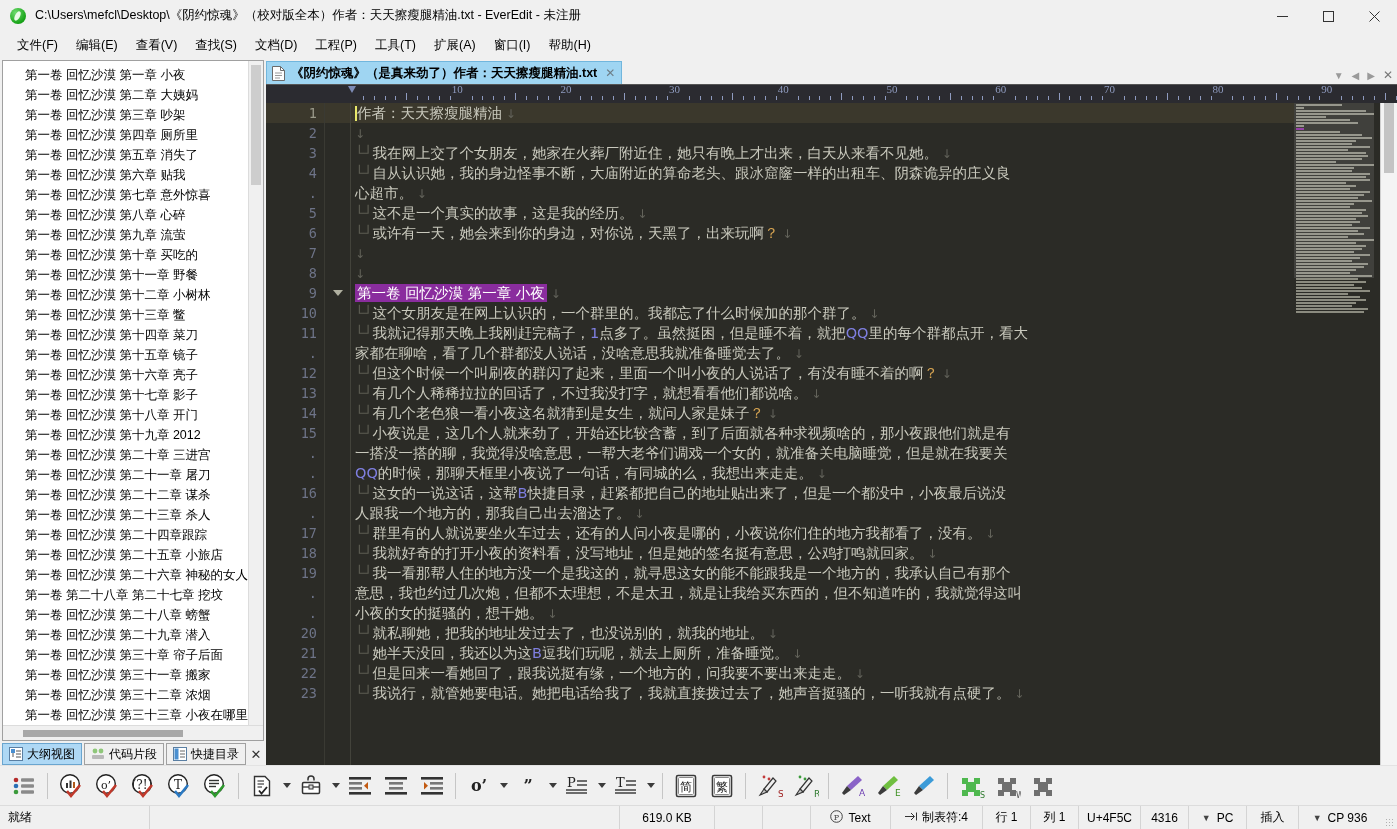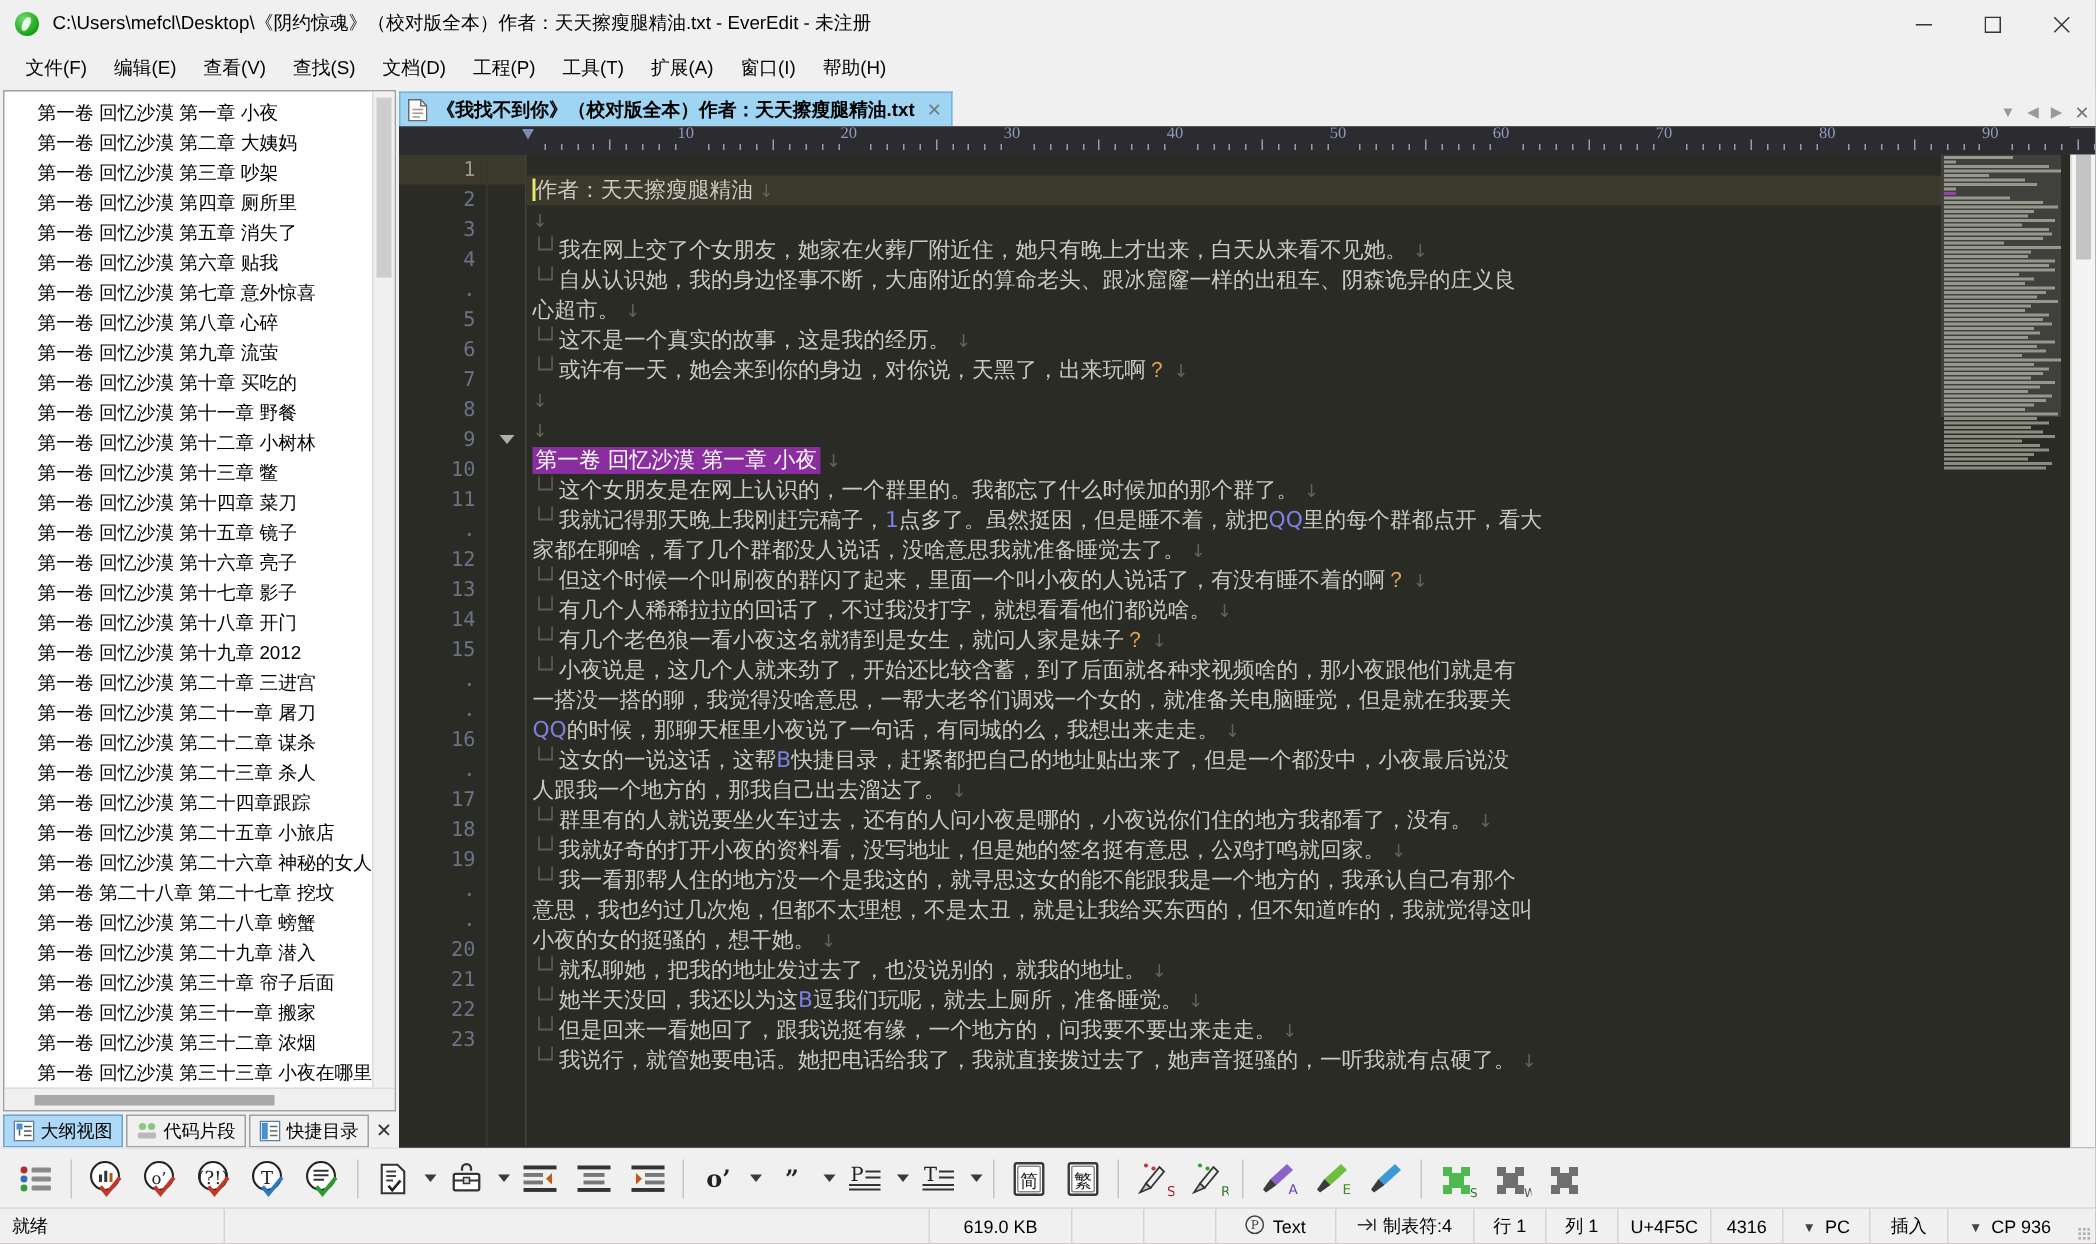--- a/index.html
+++ b/index.html
@@ -7,21 +7,21 @@
     margin: 0; padding: 0;
     width: 1397px; height: 829px;
     overflow: hidden;
     font-family: "Liberation Sans", "DejaVu Sans", sans-serif;
     background: #f0f0f0;
   }
 
   #app {
     width: 1397px; height: 829px;
     display: flex; flex-direction: column;
-    background: #fca5a5;
+    background: #701a75;
     position: relative;
   }
 
   
   .titlebar {
     height: 32px; min-height: 32px;
     display: flex; align-items: center;
     background: #f0f0f0;
     border-bottom: 1px solid #f0f0f0;
     position: relative;
@@ -217,21 +217,21 @@
   .fold-tri {
     position:absolute; left:8px; top:7px;
     width:0;height:0;
     border-left:5px solid transparent; border-right:5px solid transparent;
     border-top:6px solid #b0b0a0;
   }
 
   .code {
     flex:1; min-width:0;
     background:#2b2b26;
-    padding-top:32px;
+    padding-top:18px;
     position:relative;
     overflow:hidden;
     z-index:1;
     border-left:1px solid #43433b;
   }
   .cl {
     height:20px; line-height:20px;
     white-space:nowrap;
     color:#c9c9bd;
     font-size:14.5px;
@@ -459,21 +459,21 @@
         <div class="doc-tab">
           <span class="page-icon">
             <svg width="13" height="15" viewBox="0 0 13 15">
               <path d="M0.5 0.5 H8.5 L12.5 4.5 V14.5 H0.5 Z" fill="#fdfdfd" stroke="#6b6b6b"></path>
               <path d="M8.5 0.5 V4.5 H12.5" fill="none" stroke="#6b6b6b"></path>
               <line x1="3" y1="7" x2="10" y2="7" stroke="#999"></line>
               <line x1="3" y1="9.5" x2="10" y2="9.5" stroke="#999"></line>
               <line x1="3" y1="12" x2="8" y2="12" stroke="#999"></line>
             </svg>
           </span>
-          <span>《我找不到你》（校对版全本）作者：天天擦瘦腿精油.txt</span>
+          <span>《阴约惊魂》（是真来劲了）作者：天天擦瘦腿精油.txt</span>
           <span class="tab-x">✕</span>
         </div>
         <div class="tabbar-ctrls">
           <span>▼</span>
           <span>◀</span>
           <span>▶</span>
           <span style="color:#777;font-size:12px;">✕</span>
         </div>
       </div>
 

